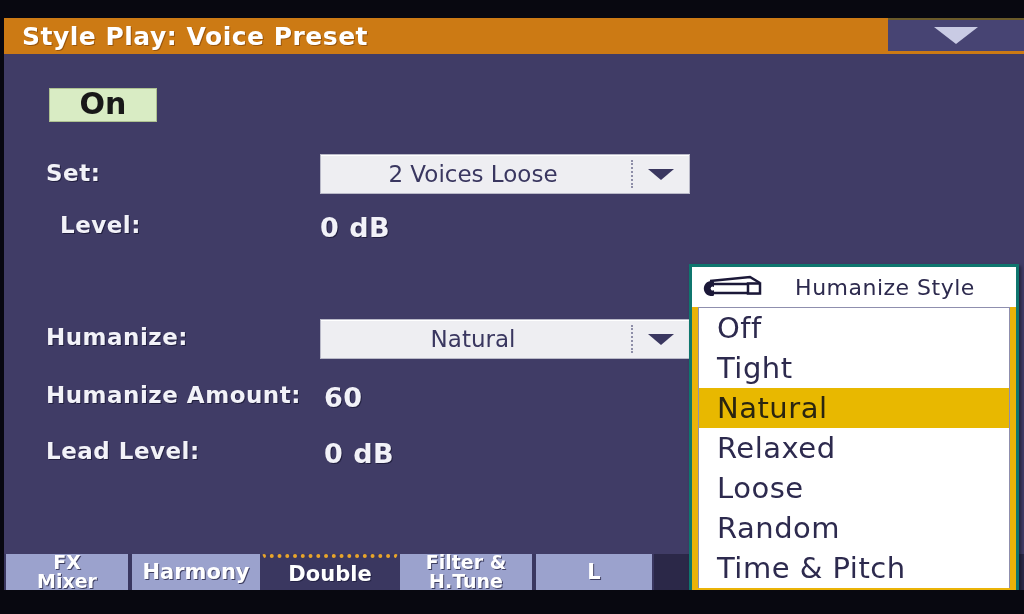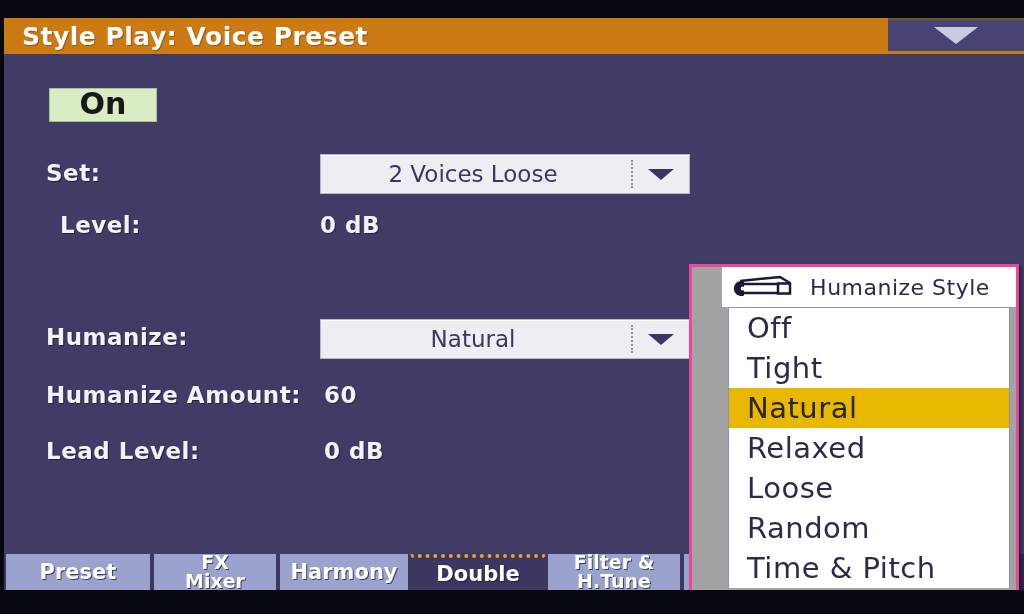--- a/index.html
+++ b/index.html
@@ -113,21 +113,21 @@
     color: #f2f2f8;
     font-size: 23px;
     font-weight: bold;
     letter-spacing: 0.5px;
     text-shadow: 1px 1px 0 rgba(20,18,45,0.7);
     white-space: nowrap;
   }
   .field-value {
     position: absolute;
     color: #f2f2f8;
-    font-size: 23px;
+    font-size: 27px;
     font-weight: bold;
     letter-spacing: 0.5px;
     text-shadow: 1px 1px 0 rgba(20,18,45,0.7);
     white-space: nowrap;
   }
 
   
   .combo {
     position: absolute;
     height: 40px;
@@ -157,26 +157,25 @@
     justify-content: center;
   }
 
   
   #humanize-popup {
     position: absolute;
     left: 685px;
     top: 246px;
     width: 330px;
     height: 338px;
-    background: #a3a3a3;
-    border: 3px solid #ec4899;
+    background: #eab308;
+    border: 3px solid #0f766e;
     box-sizing: border-box;
     box-shadow: 2px 2px 3px rgba(0,0,0,0.45);
     z-index: 30;
-    padding-left: 30px;
   }
   #popup-header {
     height: 40px;
     display: flex;
     align-items: center;
     padding: 0 12px 0 8px;
     background: #ffffff;
   }
   #popup-header .popup-title {
     flex: 1;
@@ -329,23 +328,20 @@
         <div class="popup-item">
           <span>Random</span>
         </div>
         <div class="popup-item">
           <span>Time &amp; Pitch</span>
         </div>
       </div>
     </div>
 
     <div id="tabbar">
-      <div class="tab" style="width:148px;">
-        <span>Preset</span>
-      </div>
       <div class="tab two-line" style="width:126px;">
         <span>FX</span>
         <span class="tab-line2">Mixer</span>
       </div>
       <div class="tab" style="width:132px;">
         <span>Harmony</span>
       </div>
       <div class="tab selected" style="width:136px;">
         <span>Double</span>
       </div>

